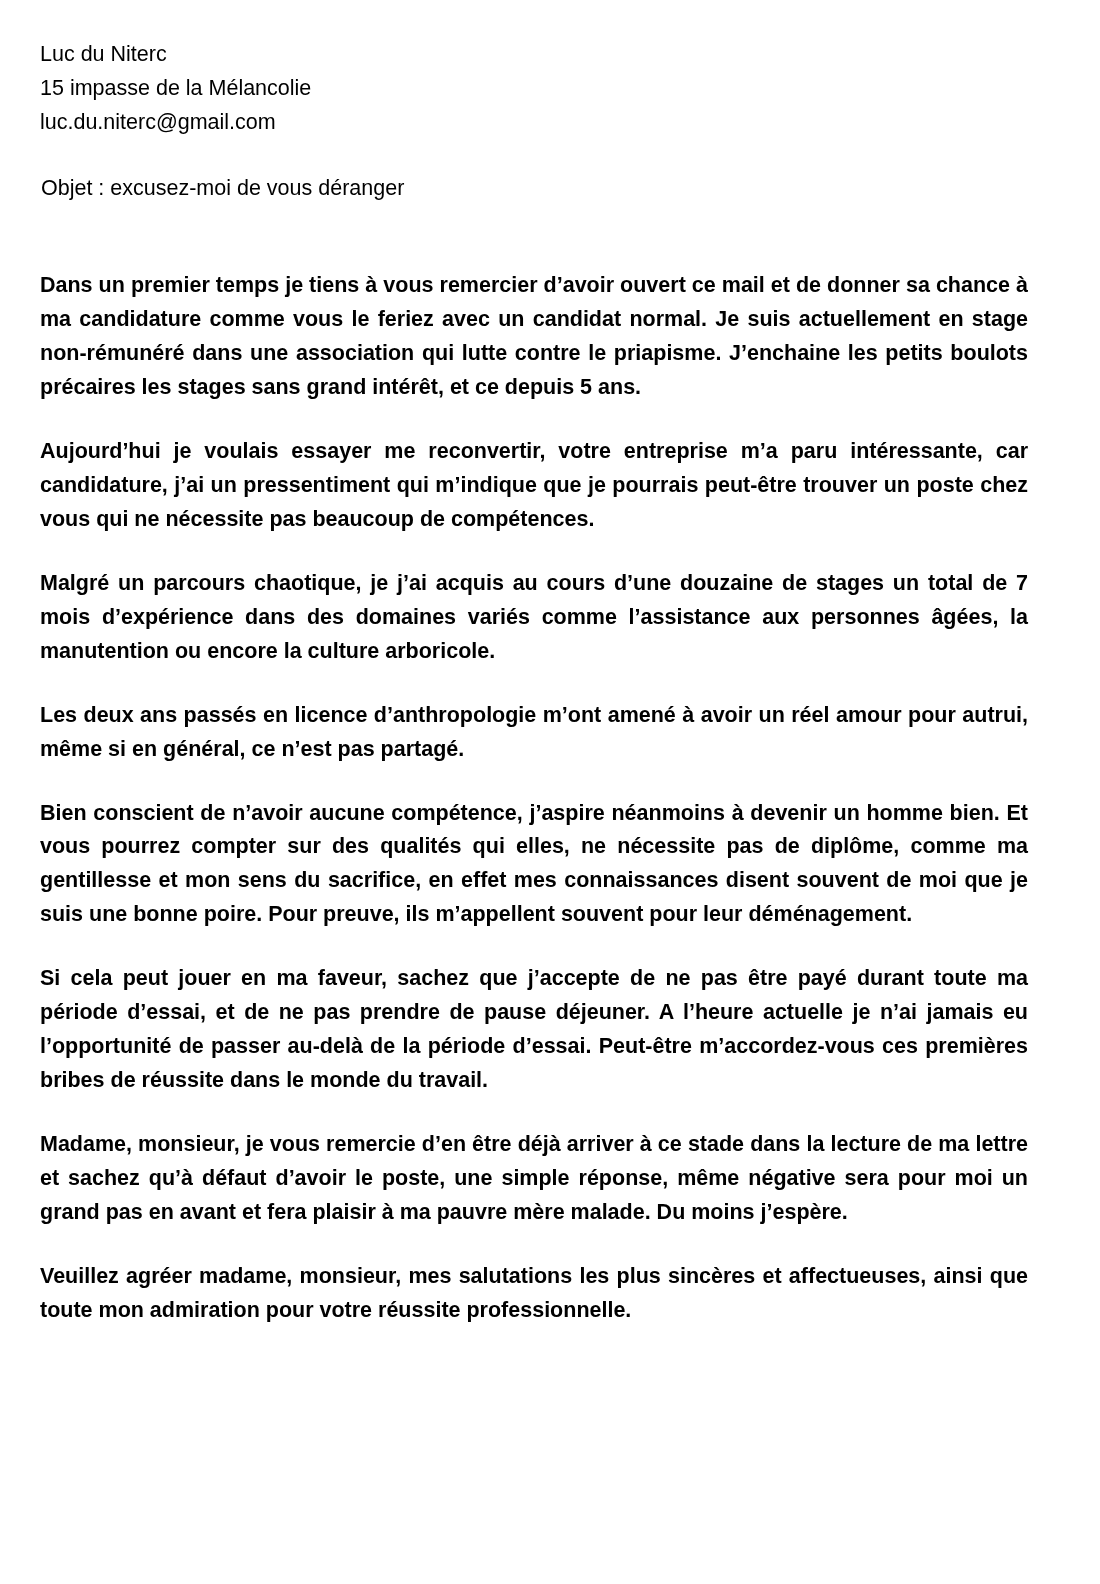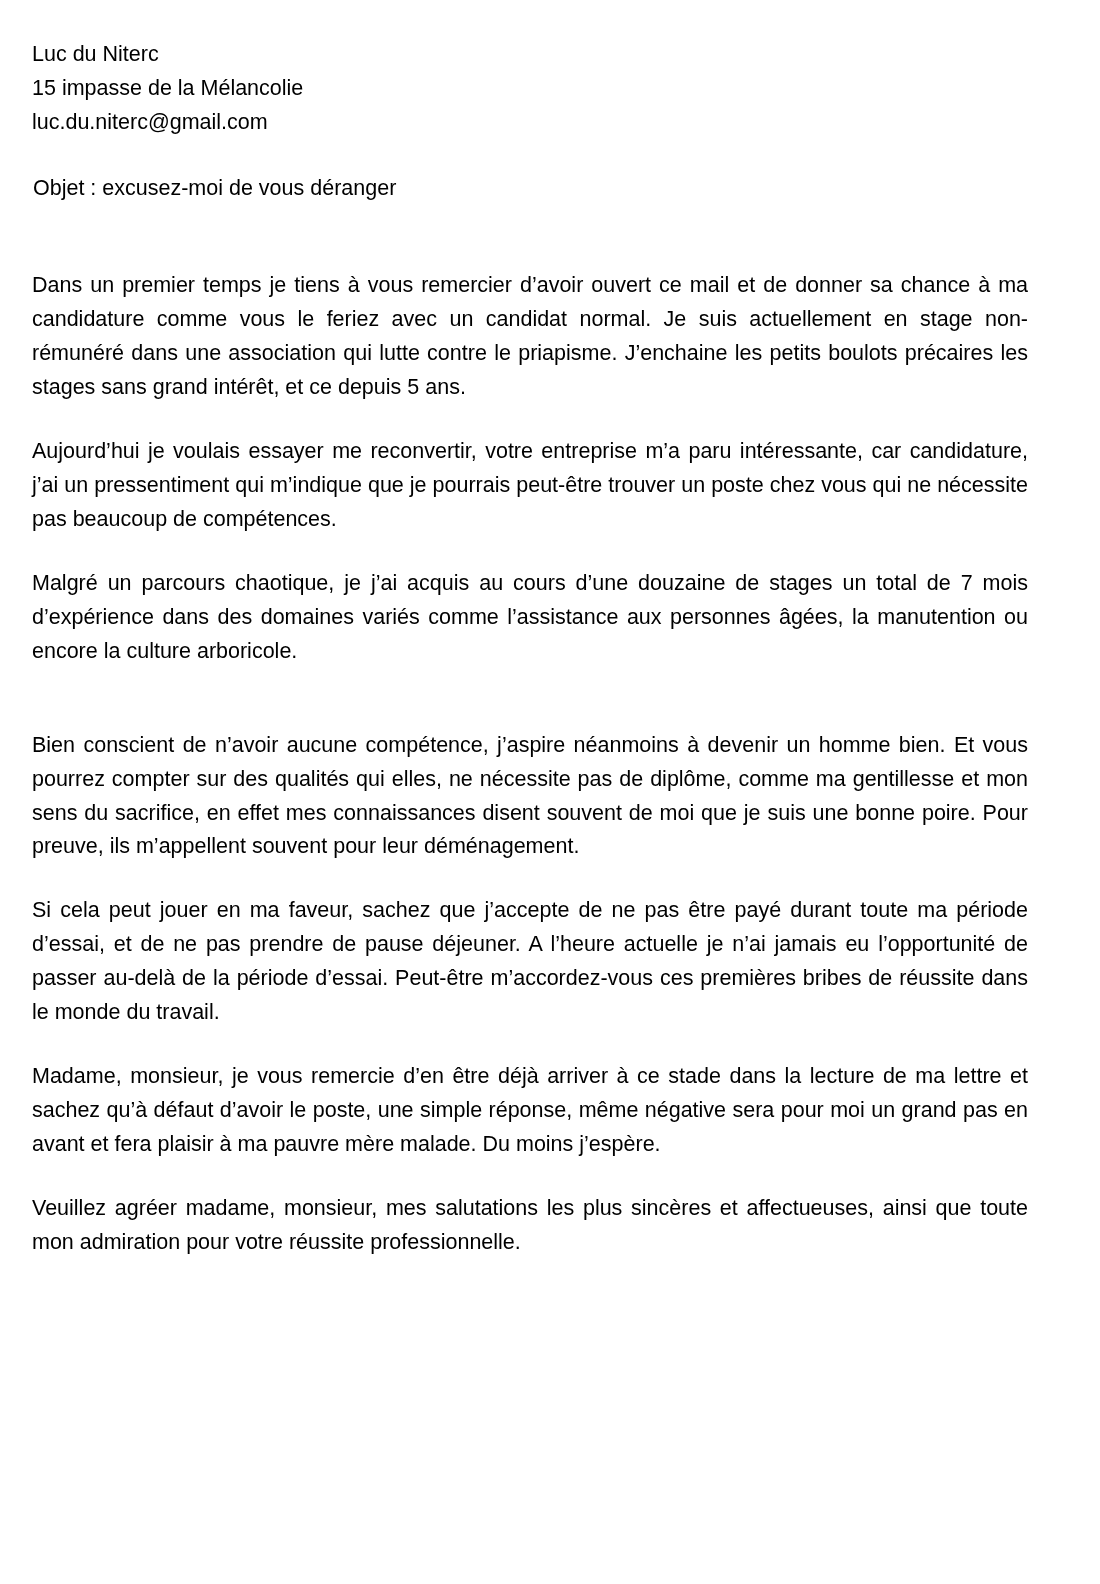--- a/index.html
+++ b/index.html
@@ -10,21 +10,21 @@
   body {
     width: 1100px;
     height: 1584px;
     font-family: "Liberation Sans", sans-serif;
     color: #000000;
   }
   .page {
     box-sizing: border-box;
     width: 1068px;
     height: 1584px;
-    padding: 38px 40px 0 32px;
+    padding: 38px 40px 0 40px;
     background: #ffffff;
   }
   .doc {
     font-size: 21.5px;
     line-height: 1.58;
   }
   .sender-block {
     margin-bottom: 0;
   }
   .sender-line {
@@ -39,20 +39,21 @@
     text-align: left;
   }
   .gap {
     height: 31px;
   }
   .gap-sm {
     height: 30px;
   }
   .justify-last-left {
     text-align-last: left;
+    font-weight: bold;
   }
 </style>
 </head>
 <body>
 
 <div class="page">
   <div class="doc">
 
     <div class="sender-block">
       <div class="sender-line">Luc du Niterc</div>
@@ -74,20 +75,21 @@
     <div class="gap-sm"></div>
 
     <p class="para justify-last-left">Aujourd’hui je voulais essayer me reconvertir, votre entreprise m’a paru intéressante, car candidature, j’ai un pressentiment qui m’indique que je pourrais peut-être trouver un poste chez vous qui ne nécessite pas beaucoup de compétences.</p>
 
     <div class="gap-sm"></div>
 
     <p class="para justify-last-left">Malgré un parcours chaotique, je j’ai acquis au cours d’une douzaine de stages un total de 7 mois d’expérience dans des domaines variés comme l’assistance aux personnes âgées, la  manutention  ou encore la culture arboricole.</p>
 
     <div class="gap-sm"></div>
 
+    <p class="para justify-last-left">Les deux ans passés en licence d’anthropologie m’ont amené à avoir un réel amour pour autrui, même si en général, ce n’est pas partagé.</p>
 
     <div class="gap-sm"></div>
 
     <p class="para justify-last-left">Bien conscient de n’avoir aucune compétence, j’aspire néanmoins à devenir un homme bien. Et vous pourrez compter sur des qualités qui elles, ne nécessite pas de diplôme, comme ma gentillesse et mon sens du sacrifice, en effet mes connaissances disent souvent de moi que je suis une bonne poire. Pour preuve, ils m’appellent souvent pour leur déménagement.</p>
 
     <div class="gap-sm"></div>
 
     <p class="para justify-last-left">Si cela peut jouer en ma faveur, sachez que j’accepte de ne pas être payé durant toute ma période d’essai, et de ne pas prendre de pause déjeuner. A l’heure actuelle je n’ai jamais eu l’opportunité  de passer au-delà de la période d’essai. Peut-être m’accordez-vous ces premières bribes de réussite dans le monde du travail.</p>
 
     <div class="gap-sm"></div>

